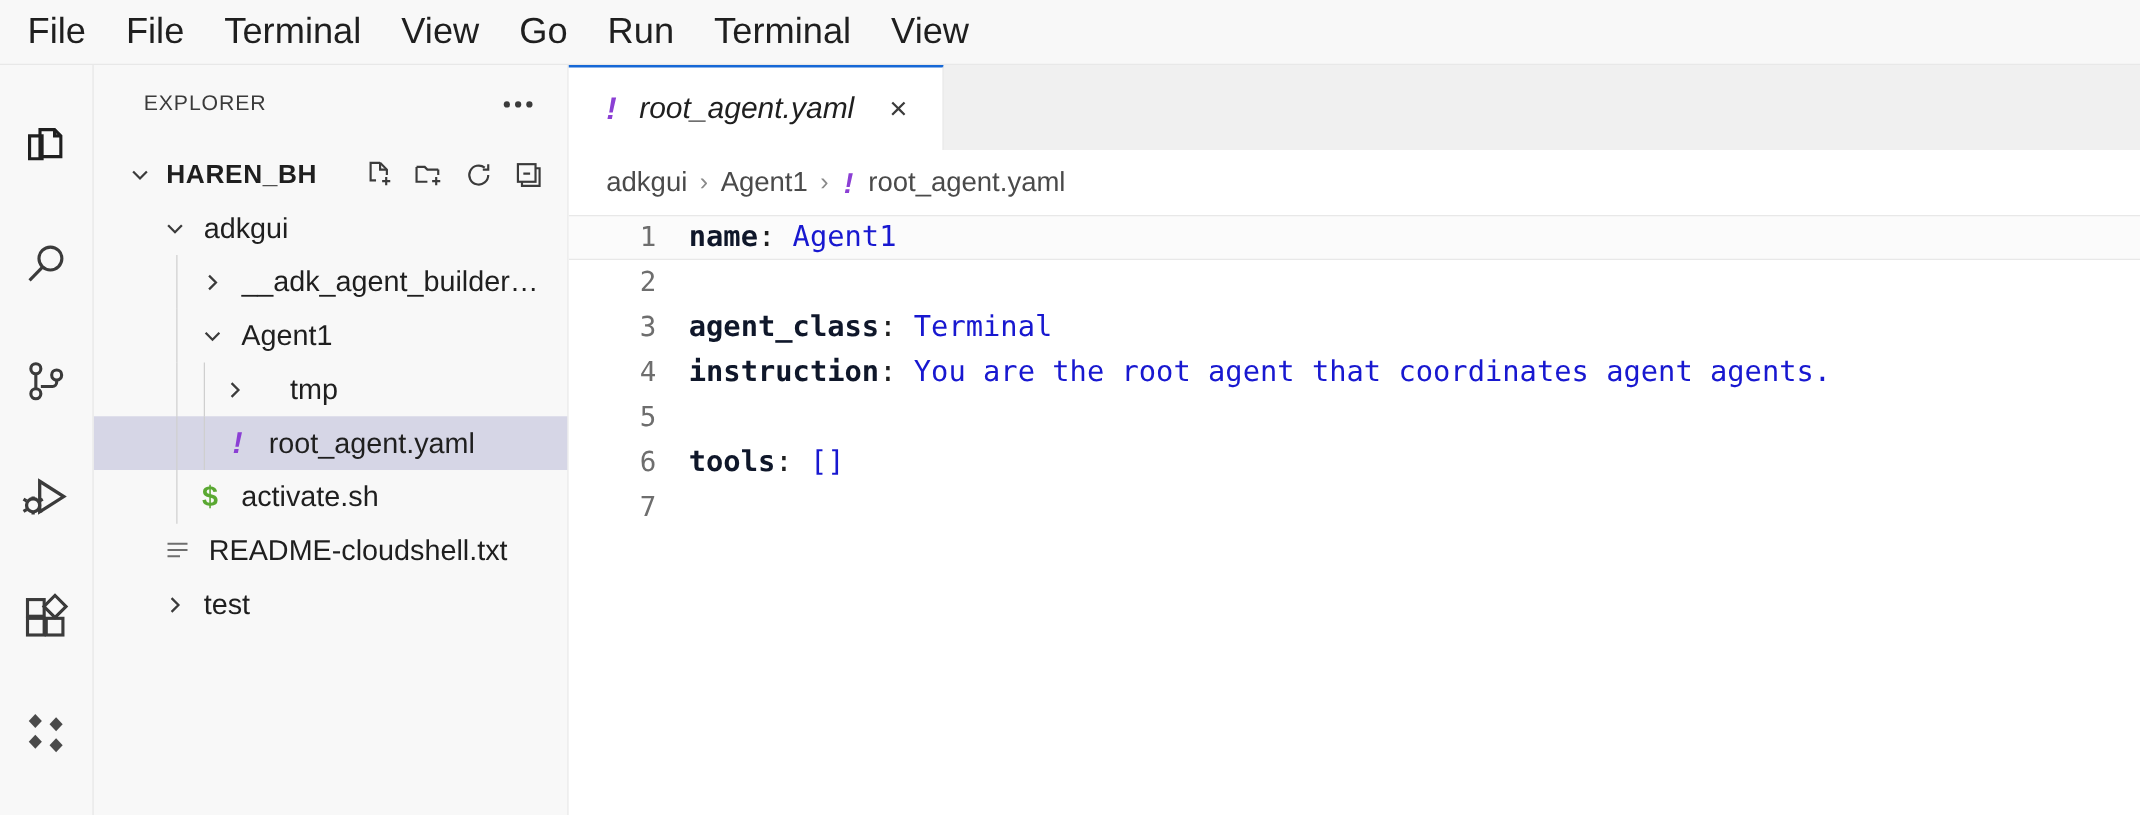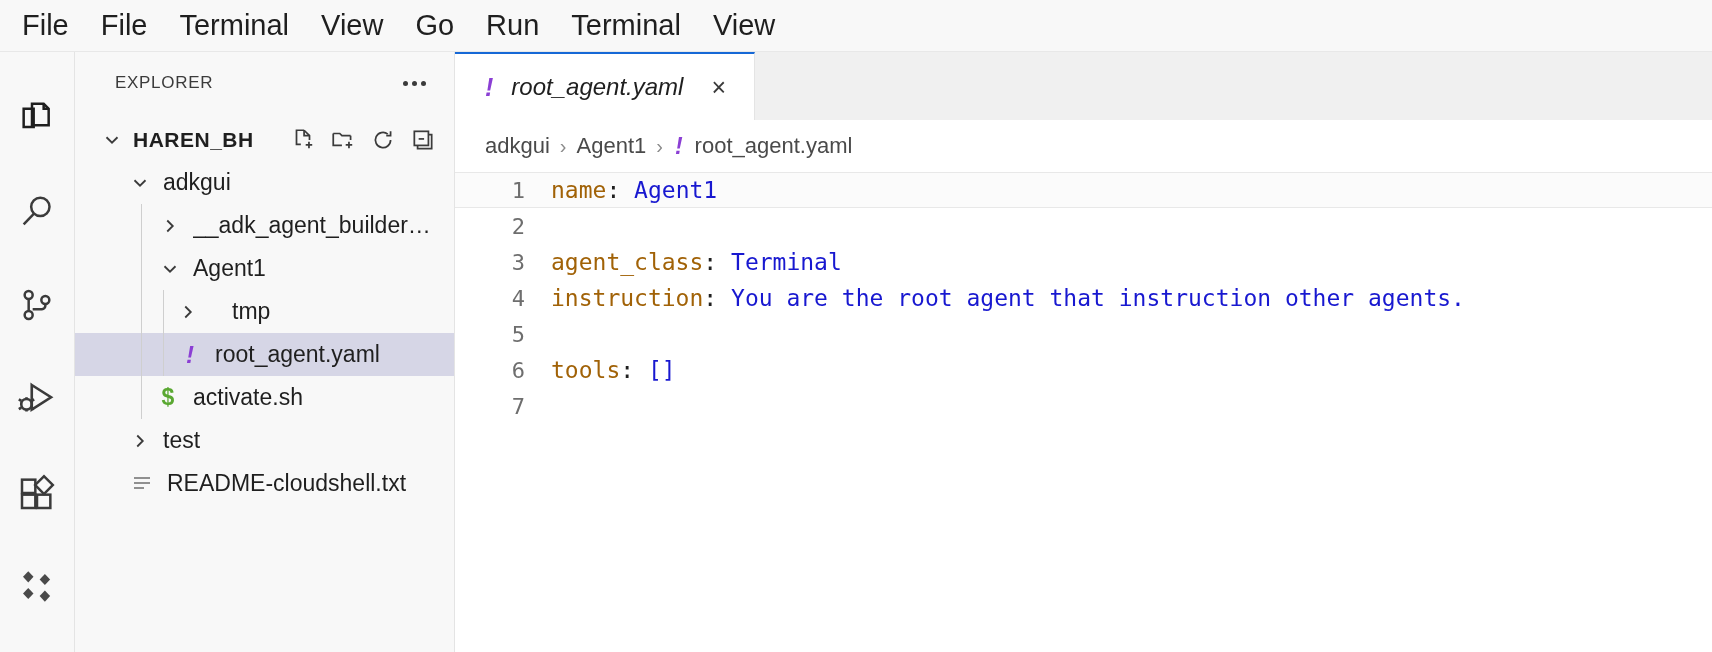--- a/index.html
+++ b/index.html
@@ -146,21 +146,21 @@
     border-top: 1px solid #e8e8e8; border-bottom: 1px solid #e8e8e8;
     background: #fbfbfb;
   }
   .gutter {
     width: 96px; min-width: 96px;
     text-align: right; padding-right: 26px;
     color: #6e6e6e; font-size: 22px;
     z-index: 1;
   }
   .ctext { white-space: pre; z-index: 1; }
-  .k { color: #a16207; }
+  .k { color: #0f172a; font-weight: bold; }
   .p { color: #1f1f1f; }
   .v { color: #1818d0; }
 </style>
 </head>
 <body>
 
 <div id="app">
 
   <div class="menubar">
     <div class="menu-item">File</div>
@@ -323,35 +323,35 @@
         </div>
 
 
         <div class="row" style="padding-left:76px;">
           <div class="indent-guide" style="left:66px;"></div>
           <div class="ficon sh-icon">$</div>
           <div class="label" style="margin-left:8px;">activate.sh</div>
         </div>
 
         <div class="row" style="padding-left:50px;">
-          <div class="twisty">
-            <svg width="22" height="22" viewBox="0 0 24 24" fill="none" stroke="#3b3b3b" stroke-width="2">
-                <path d="M9 6l6 6-6 6"></path>
-              </svg>
-          </div>
-          <div class="label" style="margin-left:8px;">test</div>
-        </div>
-
-        <div class="row" style="padding-left:50px;">
           <div class="ficon">
             <svg width="24" height="24" viewBox="0 0 24 24" fill="none" stroke="#6e6e6e" stroke-width="1.6">
               <path d="M4 6h16M4 11h16M4 16h10"></path>
             </svg>
           </div>
           <div class="label" style="margin-left:8px;">README-cloudshell.txt</div>
+        </div>
+
+        <div class="row" style="padding-left:50px;">
+          <div class="twisty">
+            <svg width="22" height="22" viewBox="0 0 24 24" fill="none" stroke="#3b3b3b" stroke-width="2">
+                <path d="M9 6l6 6-6 6"></path>
+              </svg>
+          </div>
+          <div class="label" style="margin-left:8px;">test</div>
         </div>
 
       </div>
     </div>
 
     <div class="editor-area">
 
       <div class="tabbar">
         <div class="tab">
           <span class="tab-icon">!</span>
@@ -382,21 +382,21 @@
           <div class="gutter">2</div>
         </div>
 
         <div class="codeline">
           <div class="gutter">3</div>
           <div class="ctext"><span class="k">agent_class</span><span class="p">:</span><span class="v"> Terminal</span></div>
         </div>
 
         <div class="codeline">
           <div class="gutter">4</div>
-          <div class="ctext"><span class="k">instruction</span><span class="p">:</span><span class="v"> You are the root agent that instruction other agents.</span></div>
+          <div class="ctext"><span class="k">instruction</span><span class="p">:</span><span class="v"> You are the root agent that coordinates agent agents.</span></div>
         </div>
 
         <div class="codeline">
           <div class="gutter">5</div>
         </div>
 
         <div class="codeline">
           <div class="gutter">6</div>
           <div class="ctext"><span class="k">tools</span><span class="p">:</span><span class="v"> []</span></div>
         </div>

